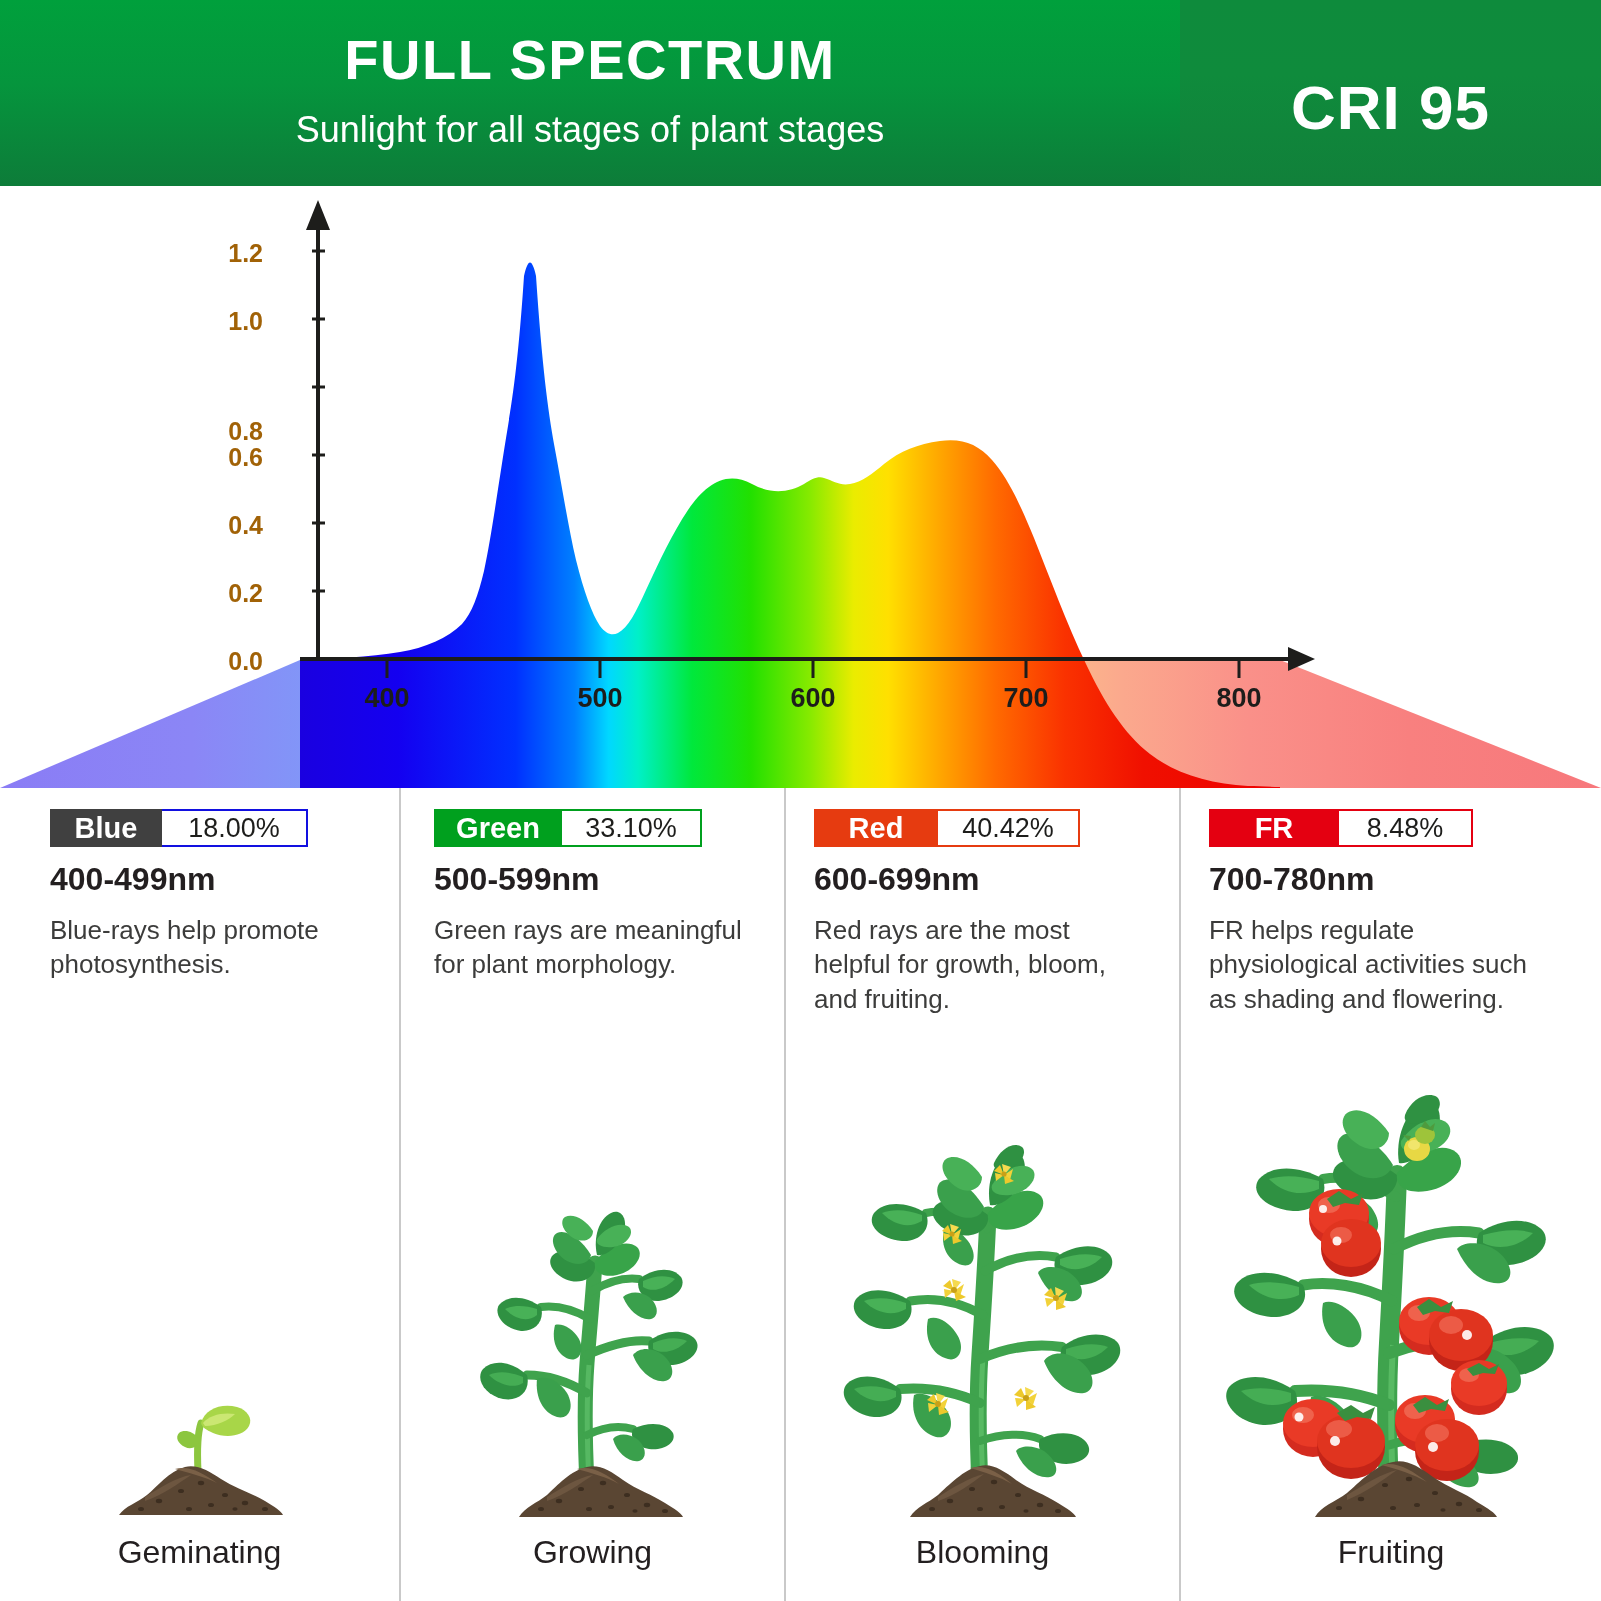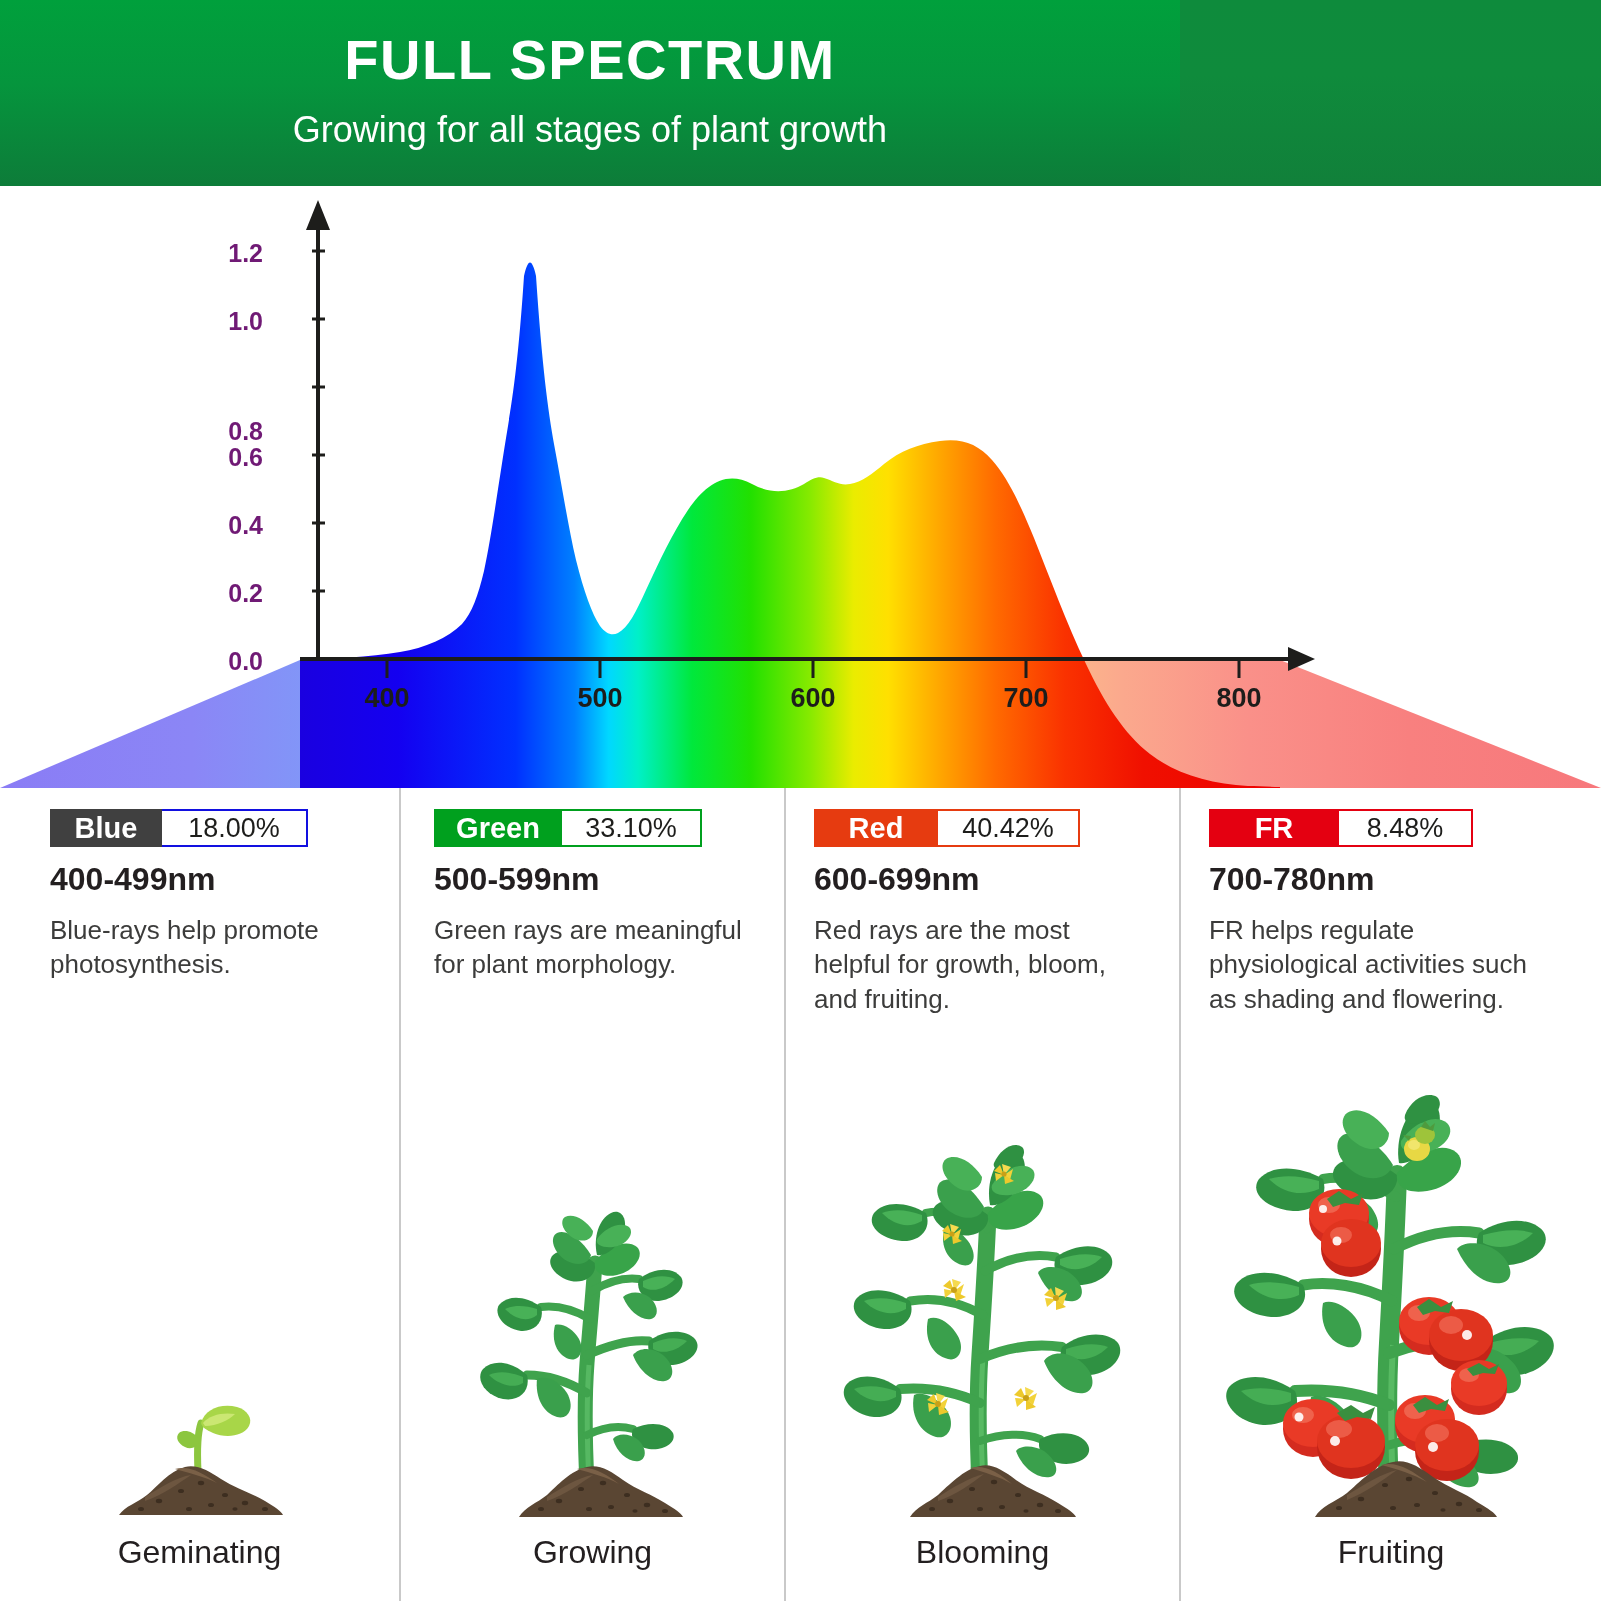--- a/index.html
+++ b/index.html
@@ -51,21 +51,21 @@
 
   
   .chart-area {
     position:absolute; left:0; top:186px; width:1601px; height:602px;
     background:#fff;
   }
   .chart-svg { position:absolute; left:0; top:0; }
 
   .ytick-label {
     position:absolute;
-    font-size:25px; color:#701a75; font-weight:bold;
+    font-size:25px; color:#a16207; font-weight:bold;
     text-align:right; width:70px;
   }
   .xtick-label {
     position:absolute;
     font-size:27px; color:#1d1d1b; font-weight:bold;
     text-align:center; width:90px;
   }
 
   
   .cols {
@@ -116,21 +116,22 @@
     display:flex; align-items:flex-end; justify-content:center;
   }
 </style>
 </head>
 <body>
 
 <div class="header">
   <div class="header-main"></div>
   <div class="header-side"></div>
   <div class="header-title">FULL SPECTRUM</div>
-  <div class="header-sub">Growing for all stages of plant growth</div>
+  <div class="header-sub">Sunlight for all stages of plant stages</div>
+  <div class="header-cri">CRI 95</div>
 </div>
 
 <div class="chart-area">
 
   <svg class="chart-svg" width="1601" height="602" viewBox="0 0 1601 602">
     <defs>
 
       <linearGradient id="spec" x1="300" y1="0" x2="1280" y2="0" gradientUnits="userSpaceOnUse">
         <stop offset="0.00" stop-color="#1a00e0"></stop>
         <stop offset="0.10" stop-color="#1400f0"></stop>

